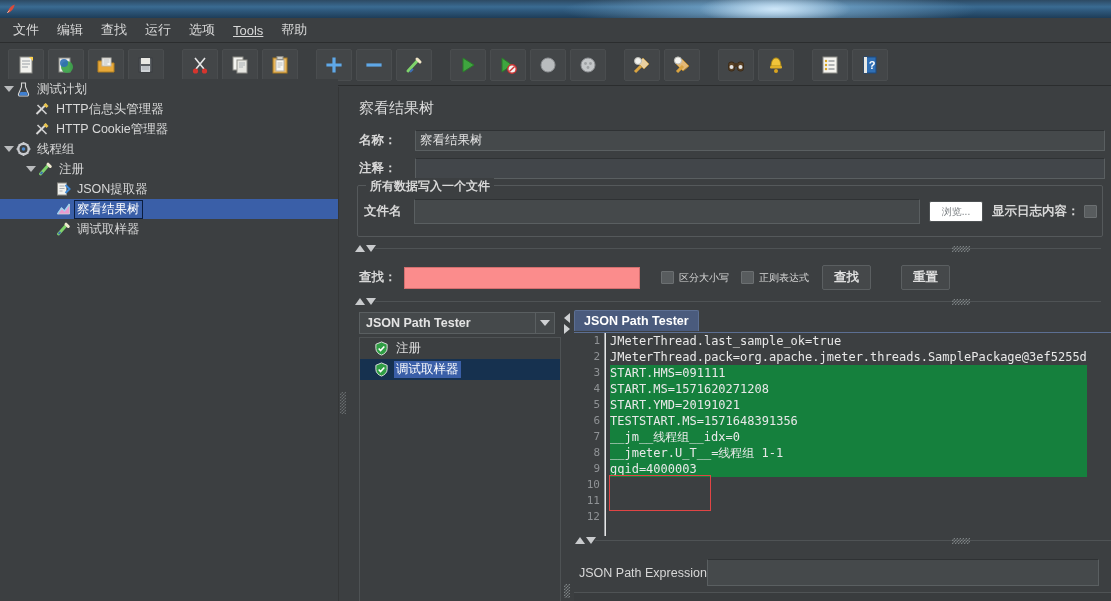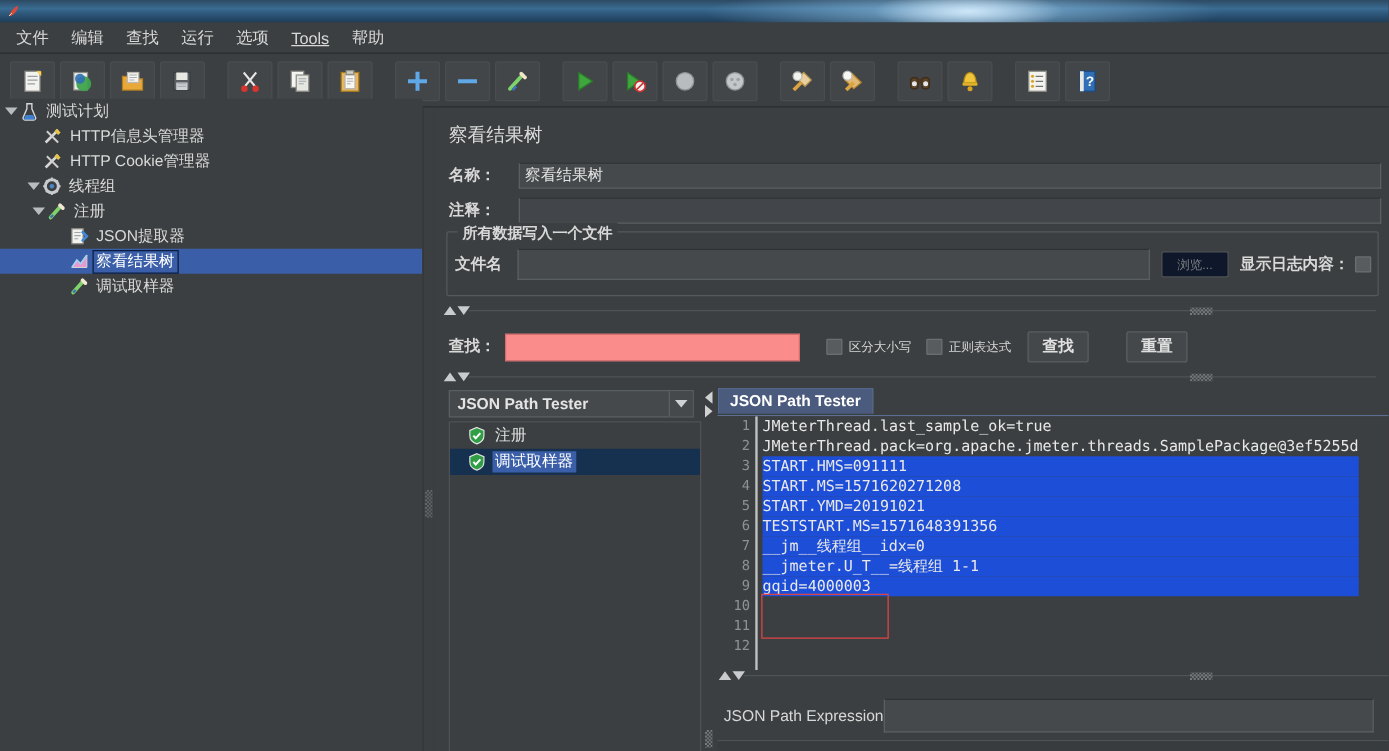--- a/index.html
+++ b/index.html
@@ -123,21 +123,21 @@
     position:absolute;top:-8px;left:8px;background:#3c3f41;
     padding:0 4px;font-size:12px;color:#d8d8d8;font-weight:bold;white-space:nowrap;
   }
 
   .btn{
     background:#45484a;border:1px solid #5b5f61;border-radius:2px;
     color:#e0e0e0;font-size:12.5px;font-weight:bold;
     display:flex;align-items:center;justify-content:center;cursor:default;
     box-sizing:border-box;
   }
-  .btn.disabled{color:#7d8285;border-color:#4e5254;background:#0f172a;}
+  .btn.disabled{color:#7d8285;border-color:#4e5254;background:#ffffff;}
 
   .chk{
     width:13px;height:13px;background:#585c5e;border:1px solid #6b6f71;
     border-radius:1px;box-sizing:border-box;flex:none;
   }
 
   .searchfield{
     background:#fb8c8c;border:1px solid #d46f6f;height:22px;box-sizing:border-box;
   }
 
@@ -196,21 +196,21 @@
     position:absolute;left:0;top:0;width:30px;height:100%;
     background:#3c3f41;text-align:right;
     border-right:1px solid #9a9da0;
   }
   .gutter .ln{
     height:16px;line-height:16px;font-size:11px;color:#8f9295;padding-right:4px;
     font-family:"DejaVu Sans Mono","Liberation Mono",monospace;
   }
   .codelines{position:absolute;left:36px;top:0;}
   .cl{height:16px;line-height:16px;font-size:12px;color:#e8e8e8;white-space:pre;}
-  .cl.alt{background:#1d4ed8;}
+  .cl.alt{background:#15803d;}
   .caret{position:absolute;width:1px;background:#e6e6e6;}
   .redbox{position:absolute;border:1px solid #e04545;pointer-events:none;}
 </style>
 </head>
 <body>
 
 <div class="app">
 
   <div class="titlebar">
     <div class="glow"></div>
@@ -430,21 +430,21 @@
     <div class="trow" style="padding-left:21px">
       <span class="tog empty"></span>
       <svg class="ticon" viewBox="0 0 16 16">
         <path d="M2 13 L12 3" stroke="#d7d7d7" stroke-width="2"></path>
         <path d="M11 2 L14 5 L12 7 L9 4 Z" fill="#e8c34a"></path>
         <path d="M12 13 L3 4" stroke="#cfcfcf" stroke-width="1.6"></path>
       </svg>
       <span class="tlabel">HTTP Cookie管理器</span>
     </div>
 
-    <div class="trow" style="padding-left:20px">
+    <div class="trow" style="padding-left:2px">
       <span class="tog"></span>
       <svg class="ticon" viewBox="0 0 16 16">
         <circle cx="8" cy="8" r="5.2" fill="none" stroke="#c8cace" stroke-width="2.4"></circle>
         <circle cx="8" cy="8" r="1.8" fill="#4b86c8"></circle>
         <path d="M8 1v2M8 13v2M1 8h2M13 8h2M3.3 3.3l1.4 1.4M11.3 11.3l1.4 1.4M12.7 3.3l-1.4 1.4M4.7 11.3l-1.4 1.4" stroke="#c8cace" stroke-width="1.6"></path>
       </svg>
       <span class="tlabel">线程组</span>
     </div>
 
     <div class="trow" style="padding-left:24px">

